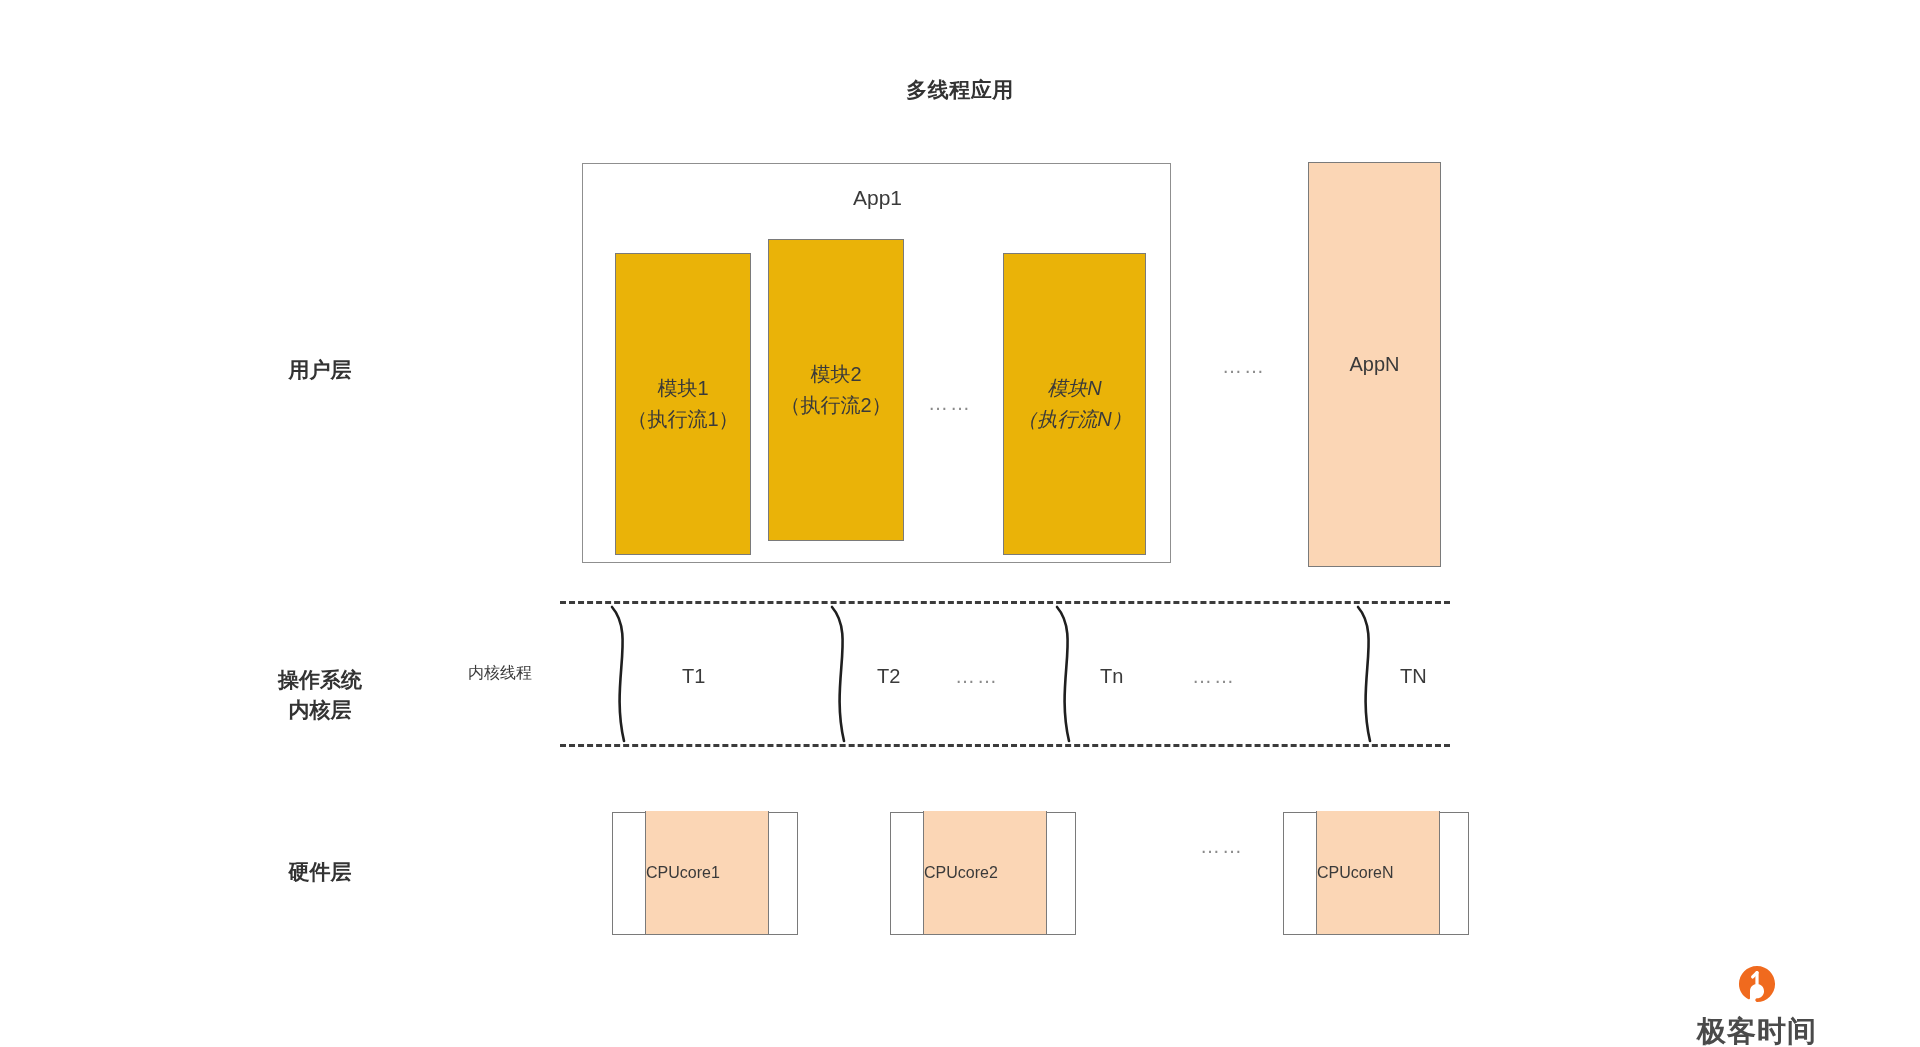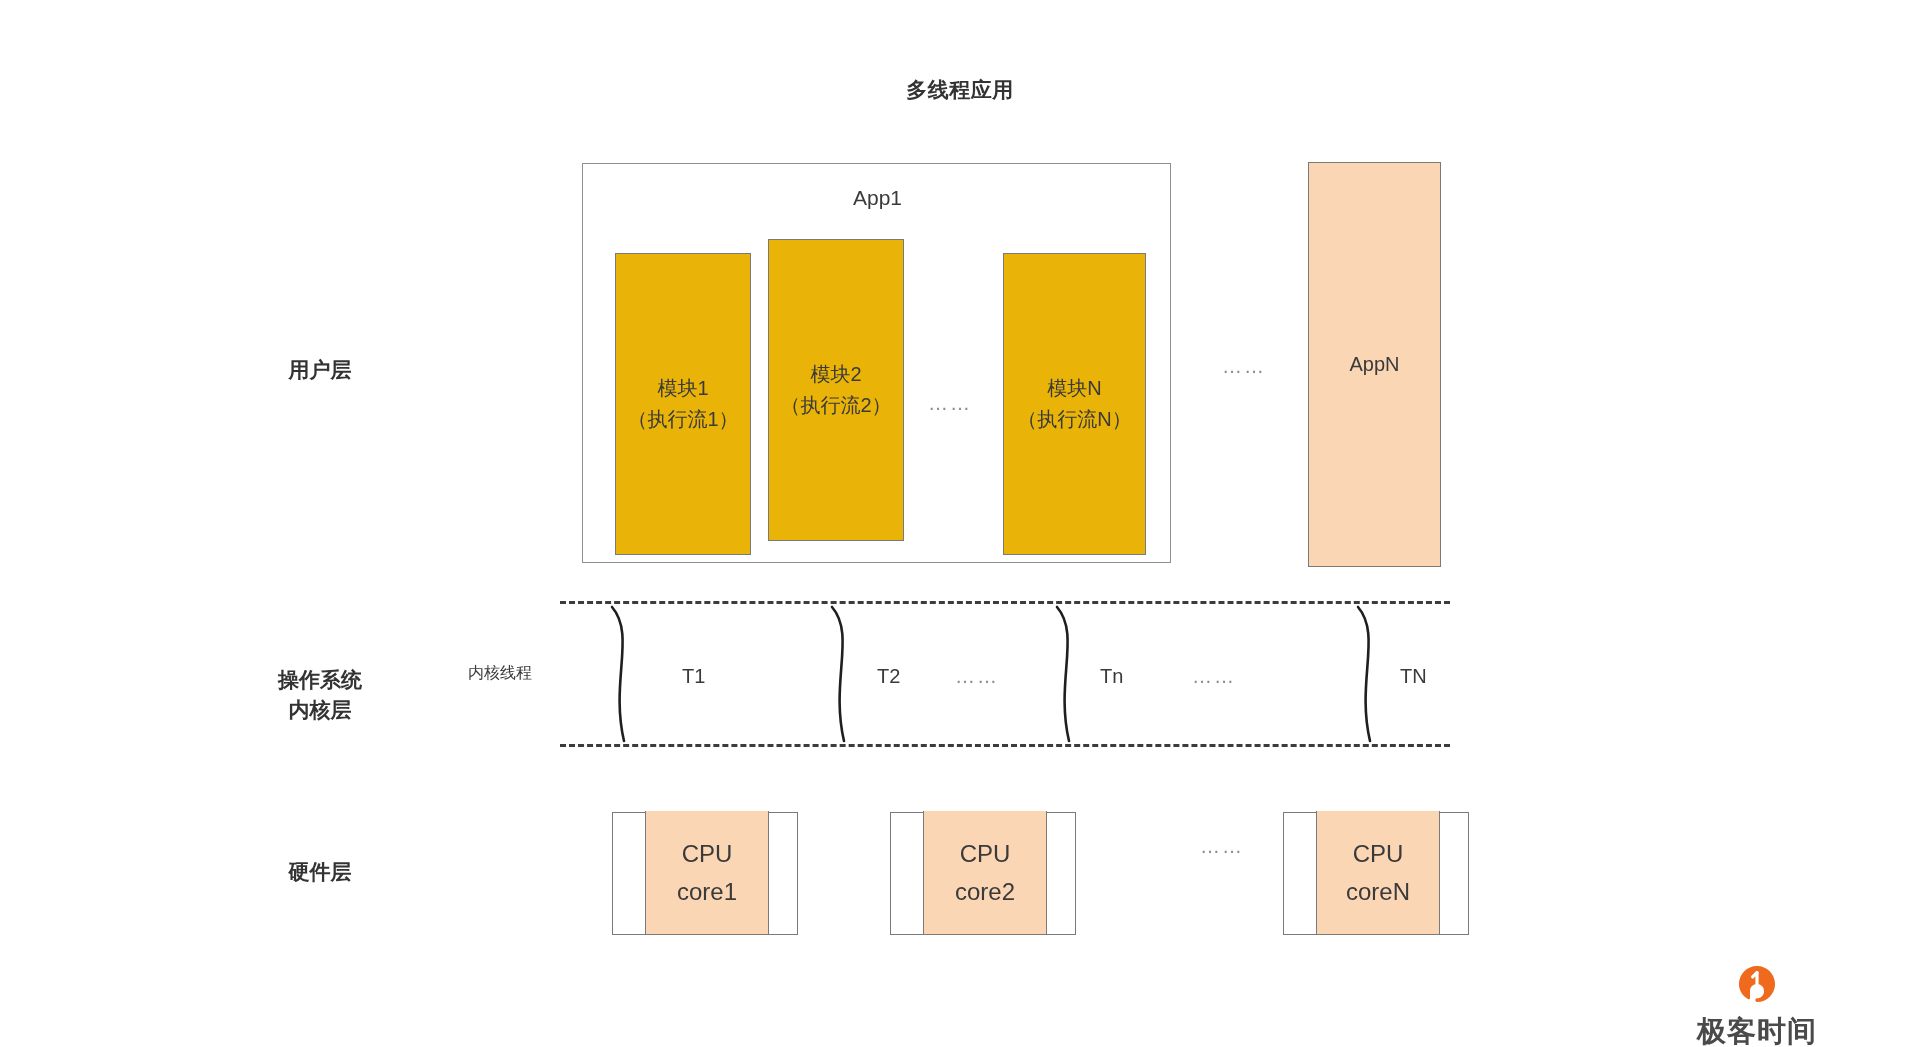--- a/index.html
+++ b/index.html
@@ -81,21 +81,21 @@
     align-items: center;
     justify-content: center;
     font-size: 20px;
     color: #3a3a3a;
     line-height: 1.55;
   }
   .mod-box .l1, .mod-box .l2 { display: block; white-space: nowrap; }
 
   #mod-1 { left: 615px; top: 253px; width: 136px; height: 302px; }
   #mod-2 { left: 768px; top: 239px; width: 136px; height: 302px; }
-  #mod-n { left: 1003px; top: 253px; width: 143px; height: 302px; }
+  #mod-n { left: 1003px; top: 253px; width: 143px; height: 302px; font-style: italic; }
 
   
   .ellipsis {
     position: absolute;
     font-size: 20px;
     color: #8a8a8a;
     letter-spacing: 2px;
     white-space: nowrap;
   }
   #ell-mod  { left: 928px;  top: 392px; }
@@ -181,24 +181,23 @@
     position: absolute;
     left: 32px;
     top: -1.6px;
     width: 124px;
     height: 123px;
     background: #FBD6B5;
     border-left: 1.6px solid #7a7a7a;
     border-right: 1.6px solid #7a7a7a;
     box-sizing: border-box;
     display: flex;
-    flex-direction: column;
+    flex-direction: row;
     align-items: center;
-    justify-content: center;
-    font-size: 24px;
+    font-size: 16px;
     color: #3a3a3a;
     line-height: 1.6;
   }
   .cpu-core .l1, .cpu-core .l2 { display: block; white-space: nowrap; }
 
   
   .watermark {
     position: absolute;
     left: 1697px;
     top: 965px;

